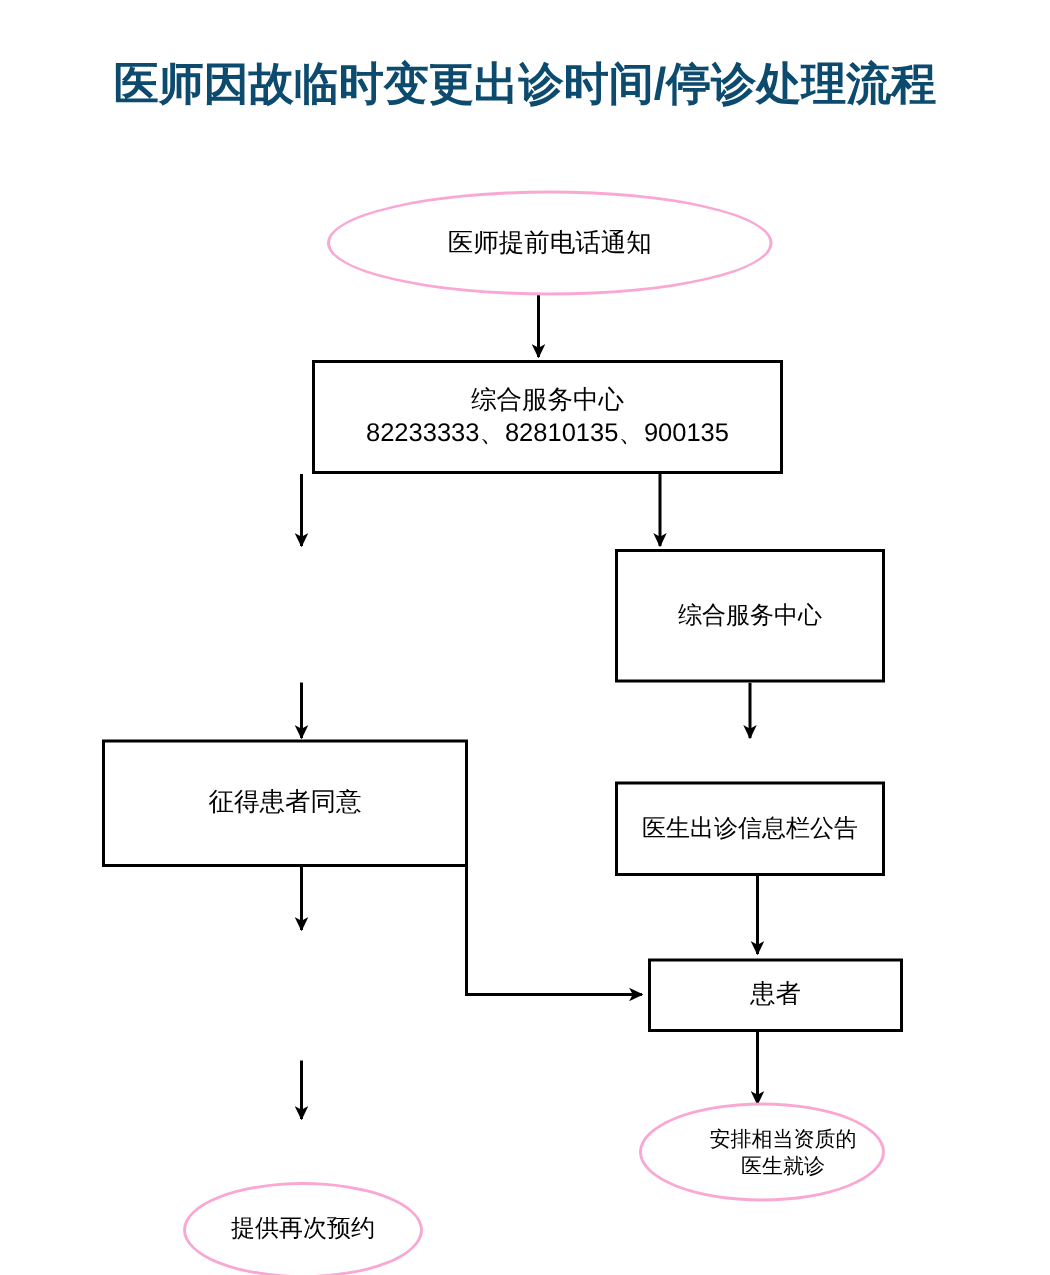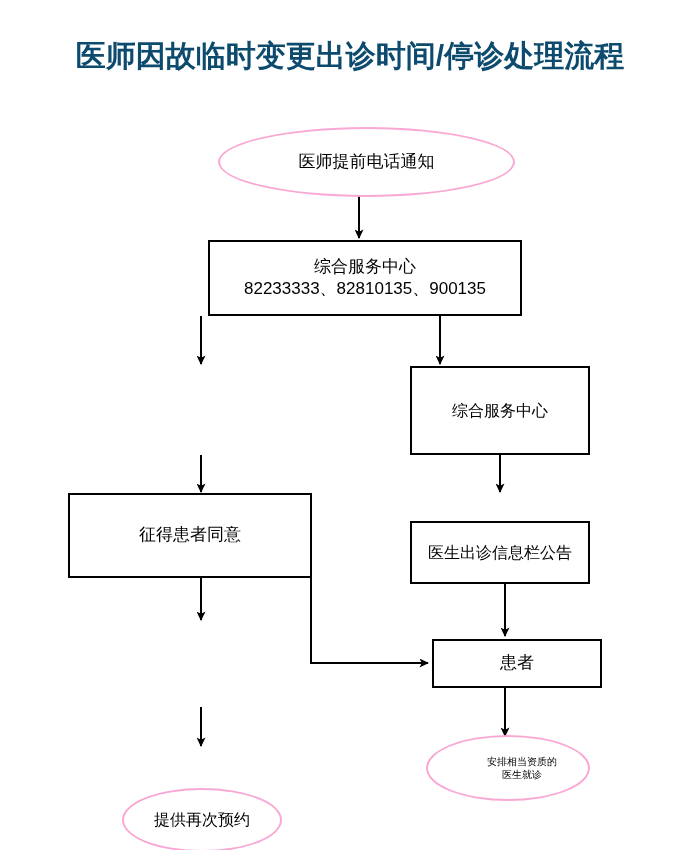--- a/index.html
+++ b/index.html
@@ -43,21 +43,21 @@
   .ellipse {
     border: 2px solid #f9a8d4;
     border-radius: 50%;
   }
   .node .label {
     line-height: 1.32;
     white-space: pre-line;
   }
   .f17 { font-size: 17px; }
   .f16 { font-size: 16px; }
-  .f155 { font-size: 10px; margin-left: 28px; }
+  .f155 { font-size: 14px; margin-left: 28px; }
 
   
   #edges {
     position: absolute;
     left: 0;
     top: 0;
     width: 700px;
     height: 850px;
     pointer-events: none;
   }

